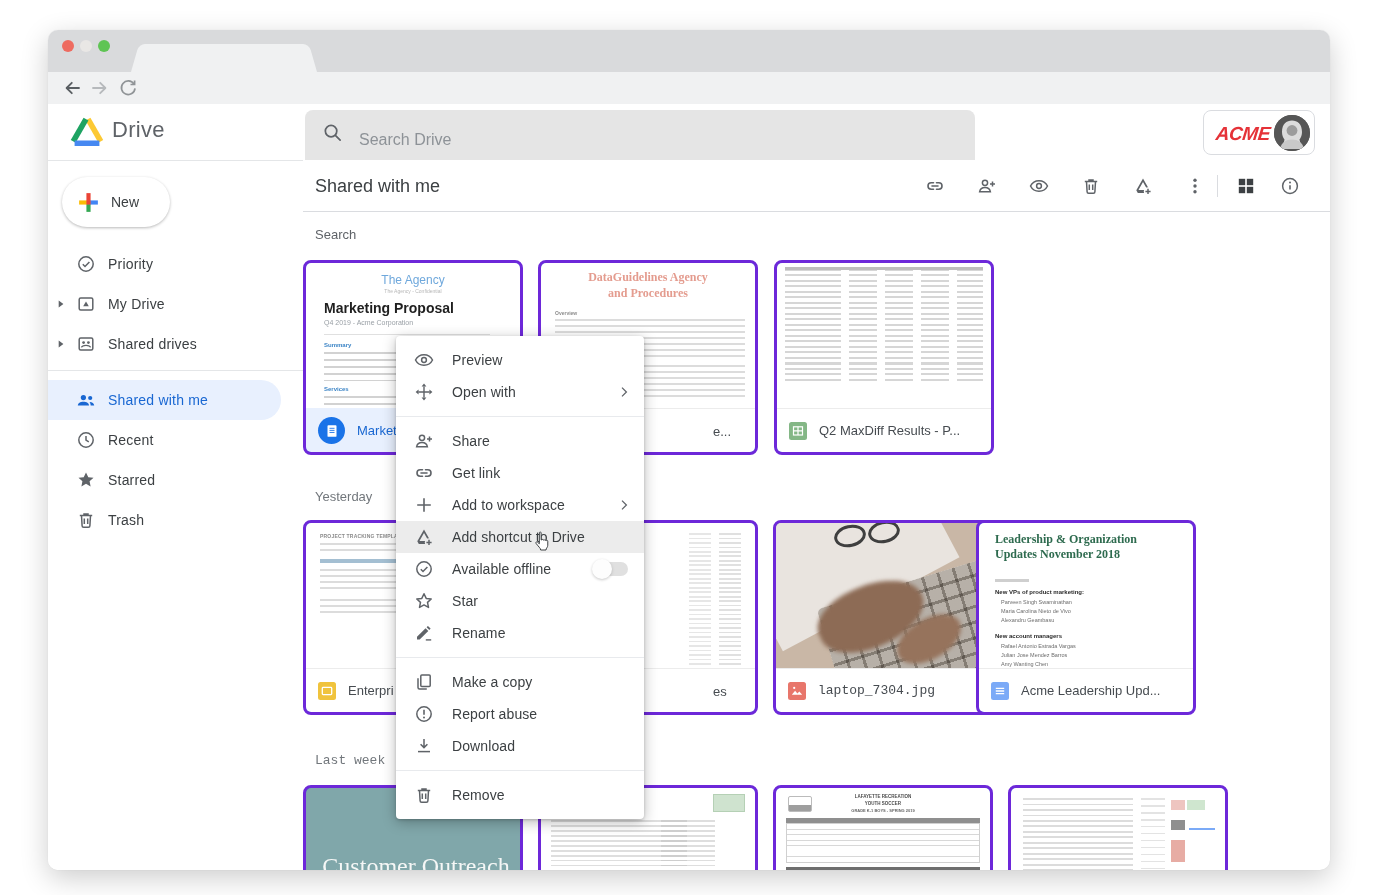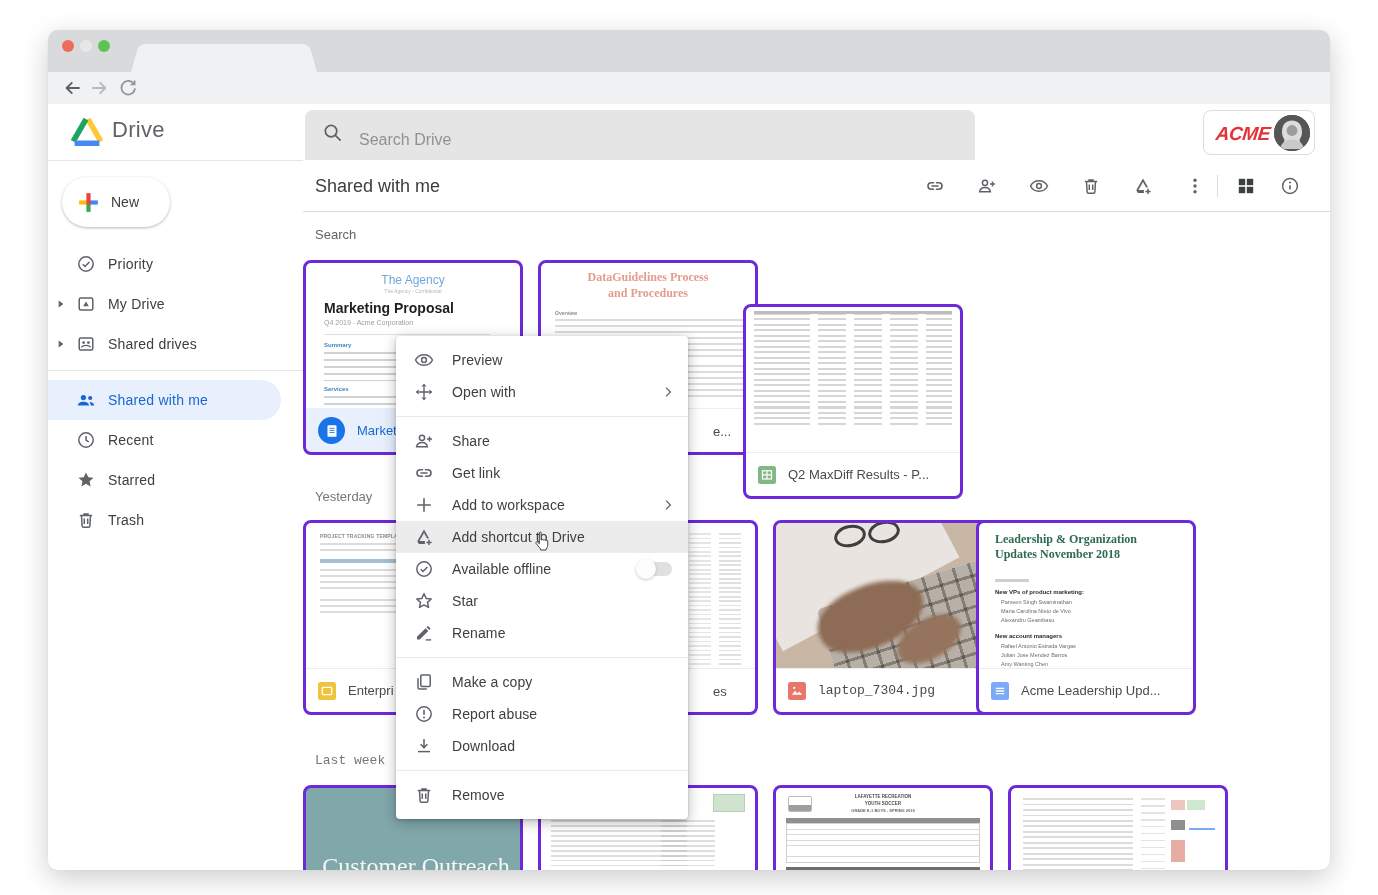--- a/index.html
+++ b/index.html
@@ -80,21 +80,21 @@
   
   .ld-title{position:absolute;left:16px;top:9px;width:160px;font-family:"Liberation Serif","DejaVu Serif",serif;font-weight:bold;font-size:12px;line-height:1.22;color:#2e6b4f;}
   .ld-date{position:absolute;left:16px;top:56px;width:34px;height:3px;background:#cfcfcf;}
   .ld-h{position:absolute;left:16px;font-size:6px;font-weight:bold;color:#2b2b2b;}
   .ld-li{font-size:5.5px;color:#6d6d6d;line-height:1.65;}
   
   .cu-title{position:absolute;left:-10px;top:62px;width:240px;text-align:center;font-family:"Liberation Serif","DejaVu Serif",serif;font-size:24px;color:#f5f7f6;line-height:1.35;}
   
   .sc-line{position:absolute;left:0;right:0;text-align:center;font-weight:bold;color:#4a4a4a;}
   
-  .menu{position:absolute;left:348px;top:306px;width:292px;background:#fff;border-radius:4px;
+  .menu{position:absolute;left:348px;top:306px;width:248px;background:#fff;border-radius:4px;
     box-shadow:0 3px 14px rgba(0,0,0,.28),0 1px 3px rgba(0,0,0,.18);padding:8px 0;z-index:50;}
   .mi{position:relative;height:32px;display:flex;align-items:center;padding-left:18px;cursor:pointer;}
   .mi .mico{width:20px;height:20px;flex:0 0 auto;}
   .mi .mlbl{font-size:14px;color:#3c4043;margin-left:18px;letter-spacing:.1px;}
   .mi.hl{background:#ececec;}
   .mdiv{height:1px;background:#e8eaed;margin:8px 0;}
   .chev{position:absolute;right:12px;top:8px;width:16px;height:16px;}
   .toggle{position:absolute;right:16px;top:9px;width:34px;height:14px;border-radius:7px;background:#c7c7c7;opacity:.55;}
   .knob{position:absolute;left:-2px;top:-3px;width:20px;height:20px;border-radius:50%;background:#fdfdfd;box-shadow:0 1px 3px rgba(0,0,0,.4);}
   .cursorhand{position:absolute;left:138px;top:10px;z-index:60;}
@@ -297,33 +297,33 @@
               <path d="M7.2 7h5.6M7.2 9.3h5.6M7.2 11.6h5.6" stroke="#1a73e8" stroke-width="1"></path>
             </svg>
       </div>
       <span class="fname">Marketi</span>
     </div>
   </div>
 
   <div class="card" style="left:490px;top:230px;">
     <div class="thumb">
       <div class="dg-title">
-        <div>DataGuidelines Process</div>
+        <div>DataGuidelines Agency</div>
         <div>and Procedures</div>
       </div>
       <div class="dg-h">Overview</div>
       <div class="abs finelines" style="left:14px;right:10px;top:56px;height:40px;"></div>
       <div class="abs finelines" style="left:14px;right:10px;top:102px;height:34px;"></div>
     </div>
     <div class="cfooter" style="position:absolute;">
       <span class="frag">e...</span>
     </div>
   </div>
 
-  <div class="card" style="left:695px;top:230px;margin-top:44px;">
+  <div class="card" style="left:726px;top:230px;">
     <div class="thumb">
       <div class="abs" style="left:8px;right:8px;top:6px;height:112px;
         background:
           linear-gradient(90deg,transparent 0 56px,#fff 56px 64px,transparent 64px 92px,#fff 92px 100px,transparent 100px 128px,#fff 128px 136px,transparent 136px 164px,#fff 164px 172px,transparent 172px),
           repeating-linear-gradient(to bottom,#d6d6d6 0 2px,transparent 2px 5.5px);"></div>
       <div class="abs" style="left:8px;right:8px;top:4px;height:2.5px;background:#bdbdbd;"></div>
     </div>
     <div class="cfooter">
       <svg class="ficon" viewBox="0 0 18 18">
             <rect width="18" height="18" rx="2.5" fill="#84b786"></rect>

